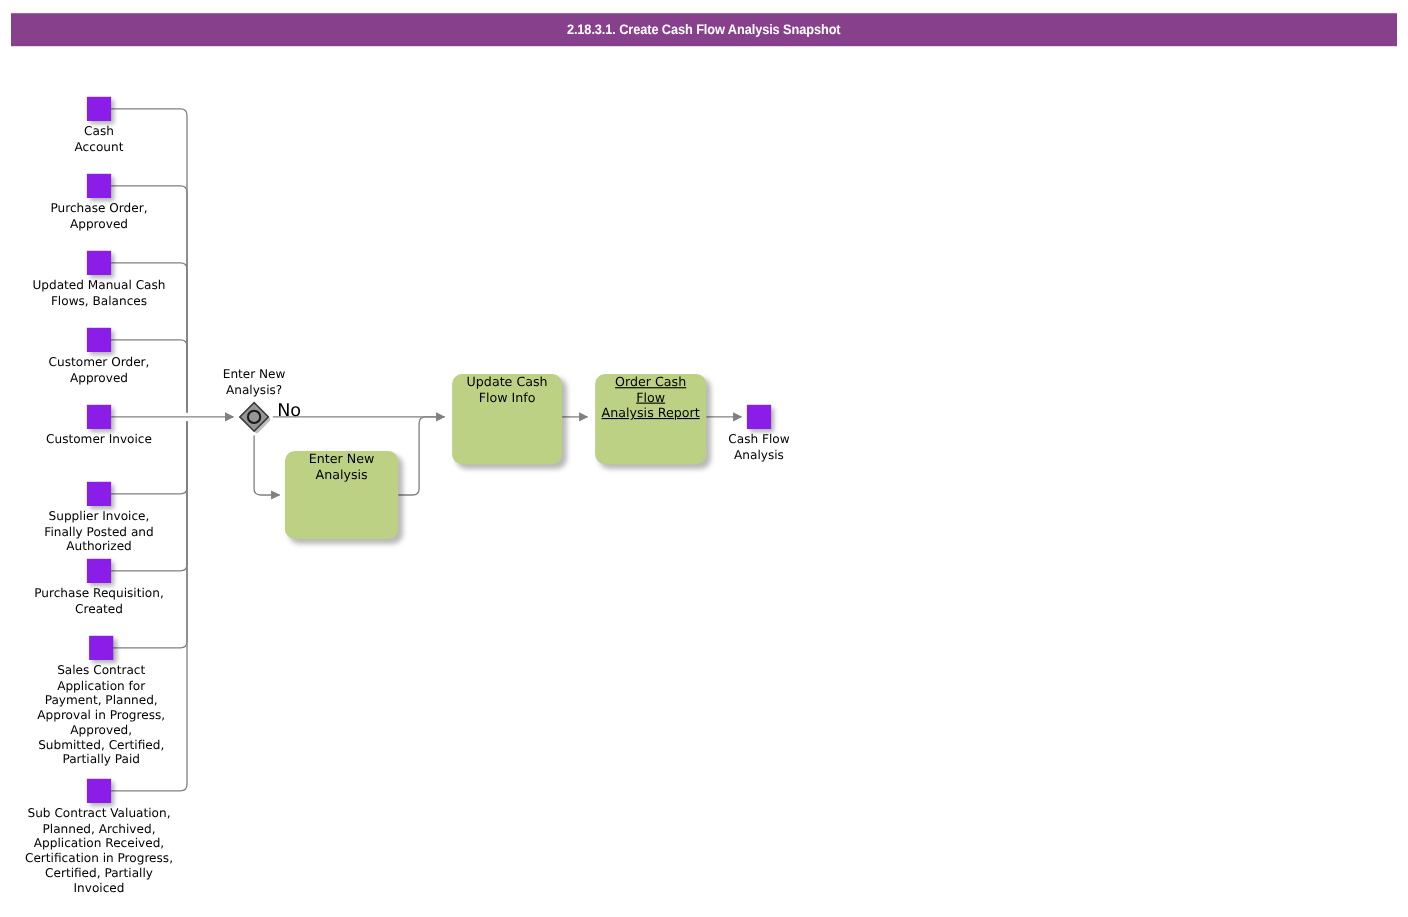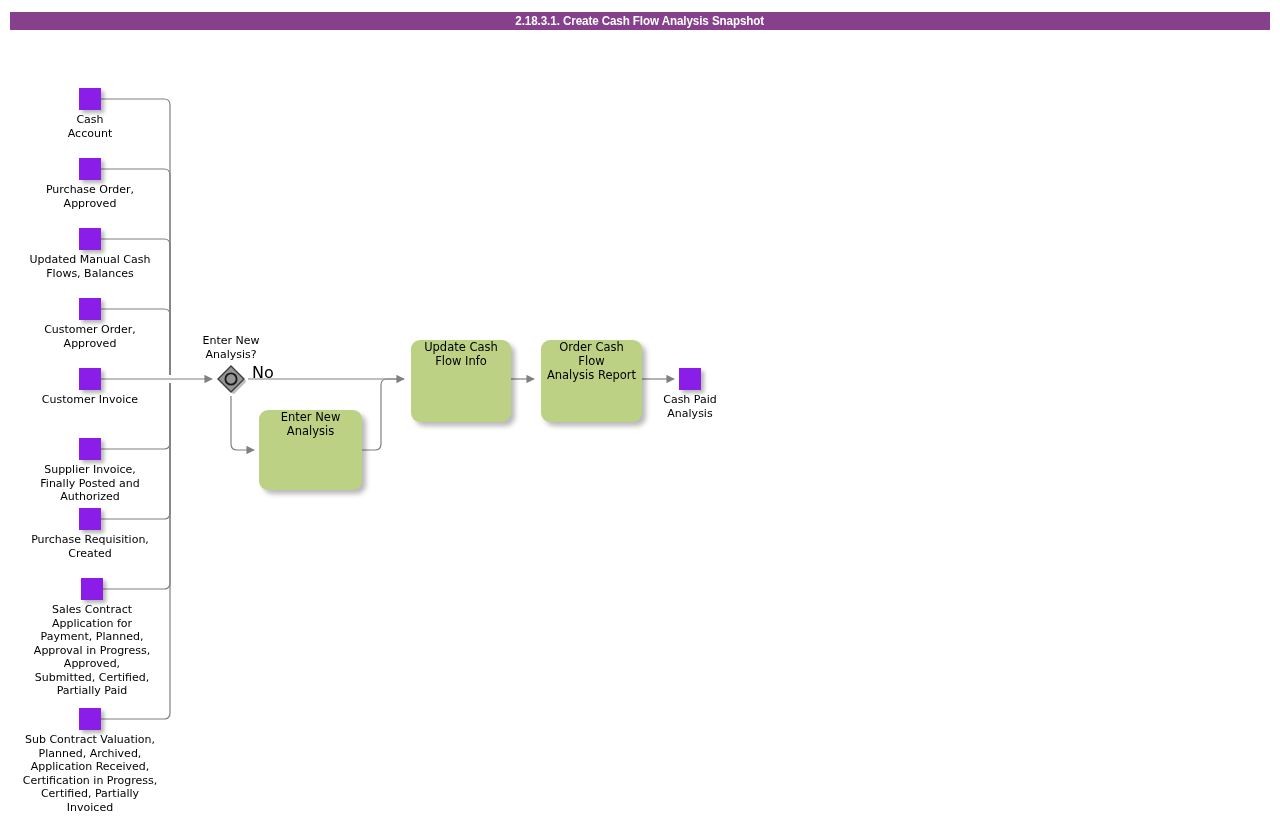--- a/index.html
+++ b/index.html
@@ -16,21 +16,21 @@
     font-family: "DejaVu Sans", sans-serif;
     color: #000000;
   }
 
   
   #title-bar {
     position: absolute;
     left: 10px;
     top: 12px;
     width: 1260px;
-    height: 18px;
+    height: 30px;
     background: #86408c;
     display: flex;
     align-items: center;
     justify-content: center;
   }
   #title-bar .title-text {
     color: #ffffff;
     font-family: "Liberation Sans", sans-serif;
     font-weight: bold;
     font-size: 12.5px;
@@ -267,24 +267,24 @@
   <div class="task" style="left:259px; top:410px; width:103px; height:80px;">
     <span class="task-label">Enter New
 Analysis</span>
   </div>
 
   <div class="task" style="left:411px; top:340px; width:100px; height:82px;">
     <span class="task-label">Update Cash
 Flow Info</span>
   </div>
 
-  <div class="task" style="left:541px; top:340px; width:101px; height:82px;">
+  <div class="task" style="left:541px; top:340px; width:101px; height:82px;text-decoration:underline;">
     <span class="task-label">Order Cash Flow
 Analysis Report</span>
   </div>
 
   <div class="dataobj" style="left:690px; top:379px;">
     <div class="chip"></div>
-    <div class="caption">Cash Paid
+    <div class="caption">Cash Flow
 Analysis</div>
   </div>
 
 </div>
 
 </body></html>

